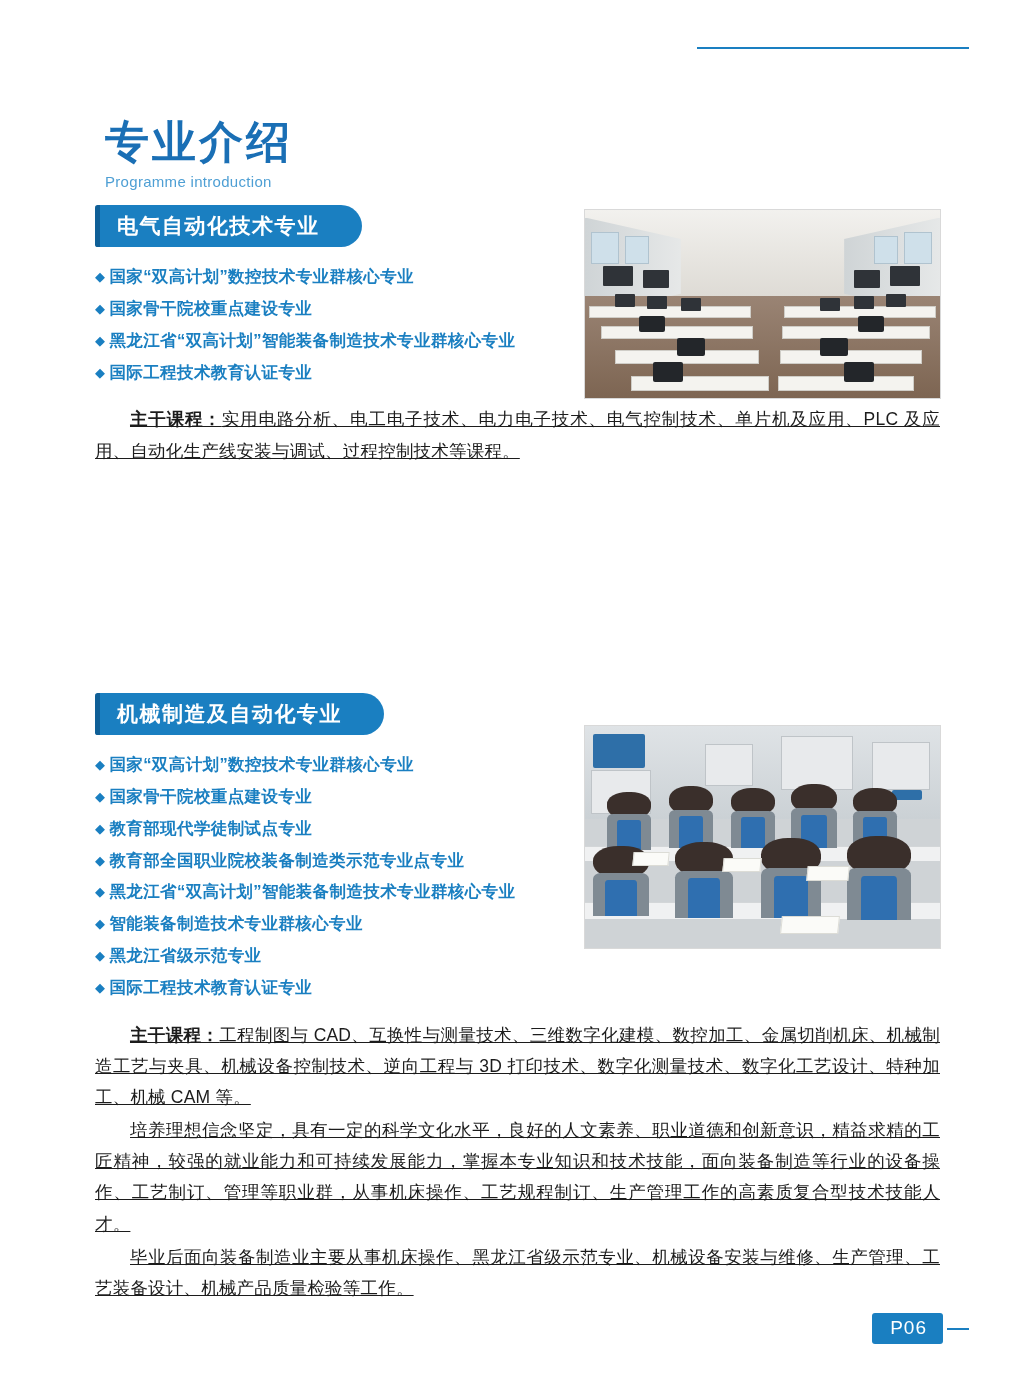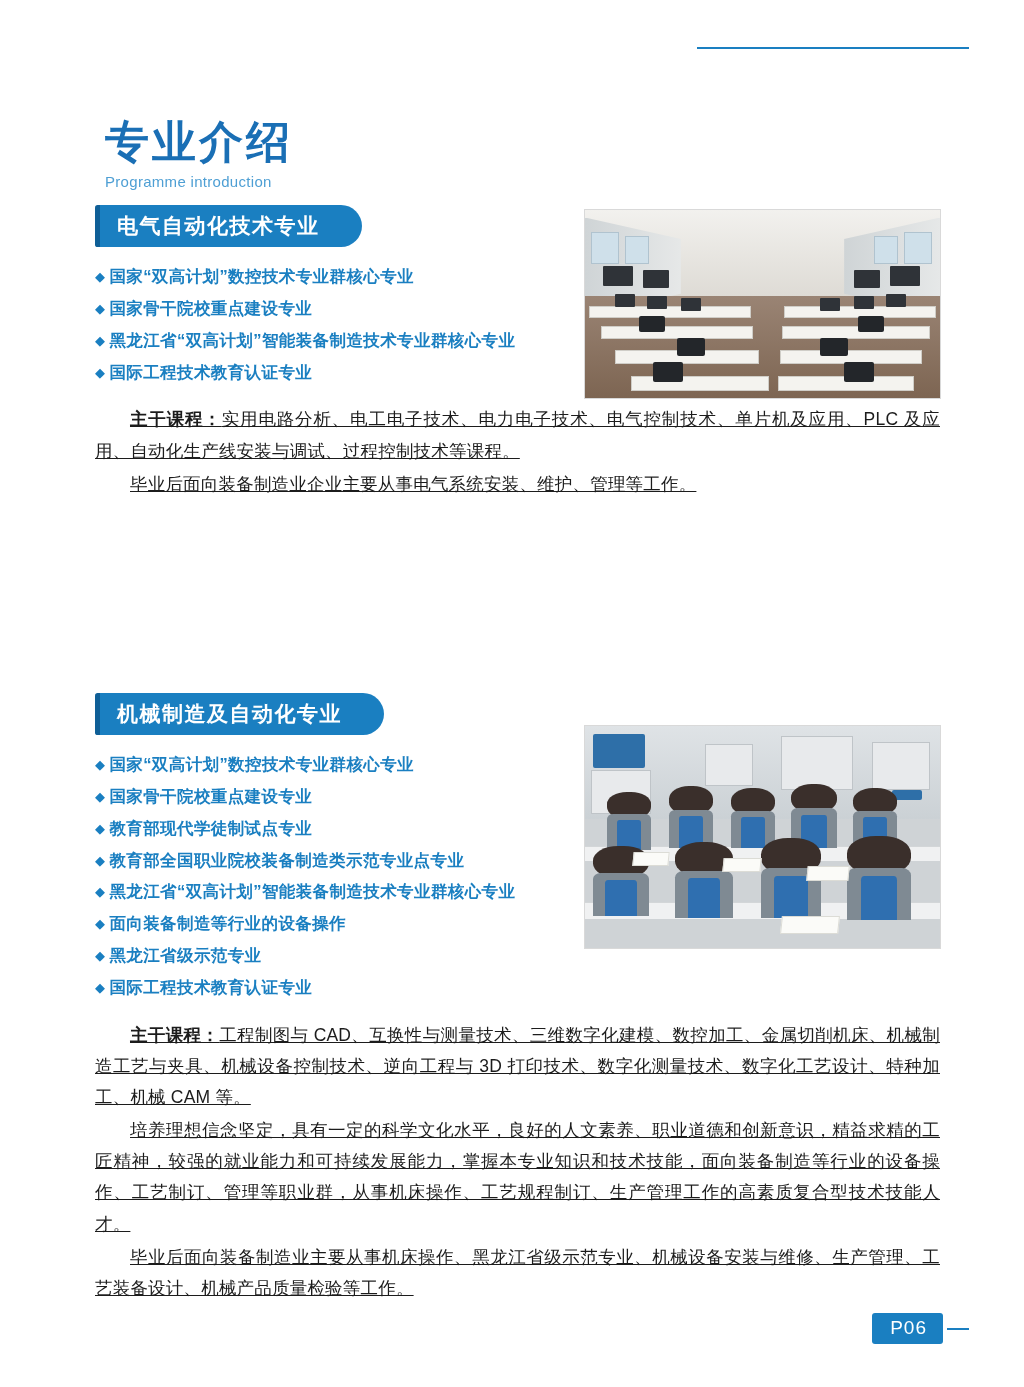--- a/index.html
+++ b/index.html
@@ -284,21 +284,20 @@
 
   <ul class="bullets">
     <li><span class="dia">◆</span><span>国家“双高计划”数控技术专业群核心专业</span></li>
     <li><span class="dia">◆</span><span>国家骨干院校重点建设专业</span></li>
     <li><span class="dia">◆</span><span>黑龙江省“双高计划”智能装备制造技术专业群核心专业</span></li>
     <li><span class="dia">◆</span><span>国际工程技术教育认证专业</span></li>
   </ul>
 
   <div class="body-text" style="margin-top:12px;">
     <p class="indent"><span class="lead">主干课程：</span><span>实用电路分析、电工电子技术、电力电子技术、电气控制技术、单片机及应用、PLC 及应用、自动化生产线安装与调试、过程控制技术等课程。</span></p>
-    <p class="indent">毕业后面向装备制造业企业主要从事电气系统安装、维护、管理等工作。</p>
   </div>
 </div>
 
 <div class="photo" id="photo-mechanical">
   <div class="cls">
     <div class="back"></div>
     <div class="bluebox" style="left:8px;top:8px;width:52px;height:34px;"></div>
     <div class="machine" style="left:6px;top:44px;width:58px;height:42px;"></div>
     <div class="machine" style="left:120px;top:18px;width:46px;height:40px;"></div>
     <div class="machine" style="left:196px;top:10px;width:70px;height:52px;"></div>
@@ -364,21 +363,21 @@
 
 <div class="section" id="section-mechanical">
   <div class="section-tag">机械制造及自动化专业</div>
 
   <ul class="bullets">
     <li><span class="dia">◆</span><span>国家“双高计划”数控技术专业群核心专业</span></li>
     <li><span class="dia">◆</span><span>国家骨干院校重点建设专业</span></li>
     <li><span class="dia">◆</span><span>教育部现代学徒制试点专业</span></li>
     <li><span class="dia">◆</span><span>教育部全国职业院校装备制造类示范专业点专业</span></li>
     <li><span class="dia">◆</span><span>黑龙江省“双高计划”智能装备制造技术专业群核心专业</span></li>
-    <li><span class="dia">◆</span><span>面向装备制造等行业的设备操作</span></li>
+    <li><span class="dia">◆</span><span>智能装备制造技术专业群核心专业</span></li>
     <li><span class="dia">◆</span><span>黑龙江省级示范专业</span></li>
     <li><span class="dia">◆</span><span>国际工程技术教育认证专业</span></li>
   </ul>
 
   <div class="body-text" style="margin-top:12px;">
     <p class="indent"><span class="lead">主干课程：</span><span>工程制图与 CAD、互换性与测量技术、三维数字化建模、数控加工、金属切削机床、机械制造工艺与夹具、机械设备控制技术、逆向工程与 3D 打印技术、数字化测量技术、数字化工艺设计、特种加工、机械 CAM 等。</span></p>
     <p class="indent">培养理想信念坚定，具有一定的科学文化水平，良好的人文素养、职业道德和创新意识，精益求精的工匠精神，较强的就业能力和可持续发展能力，掌握本专业知识和技术技能，面向装备制造等行业的设备操作、工艺制订、管理等职业群，从事机床操作、工艺规程制订、生产管理工作的高素质复合型技术技能人才。</p>
     <p class="indent">毕业后面向装备制造业主要从事机床操作、黑龙江省级示范专业、机械设备安装与维修、生产管理、工艺装备设计、机械产品质量检验等工作。</p>
   </div>
 </div>

